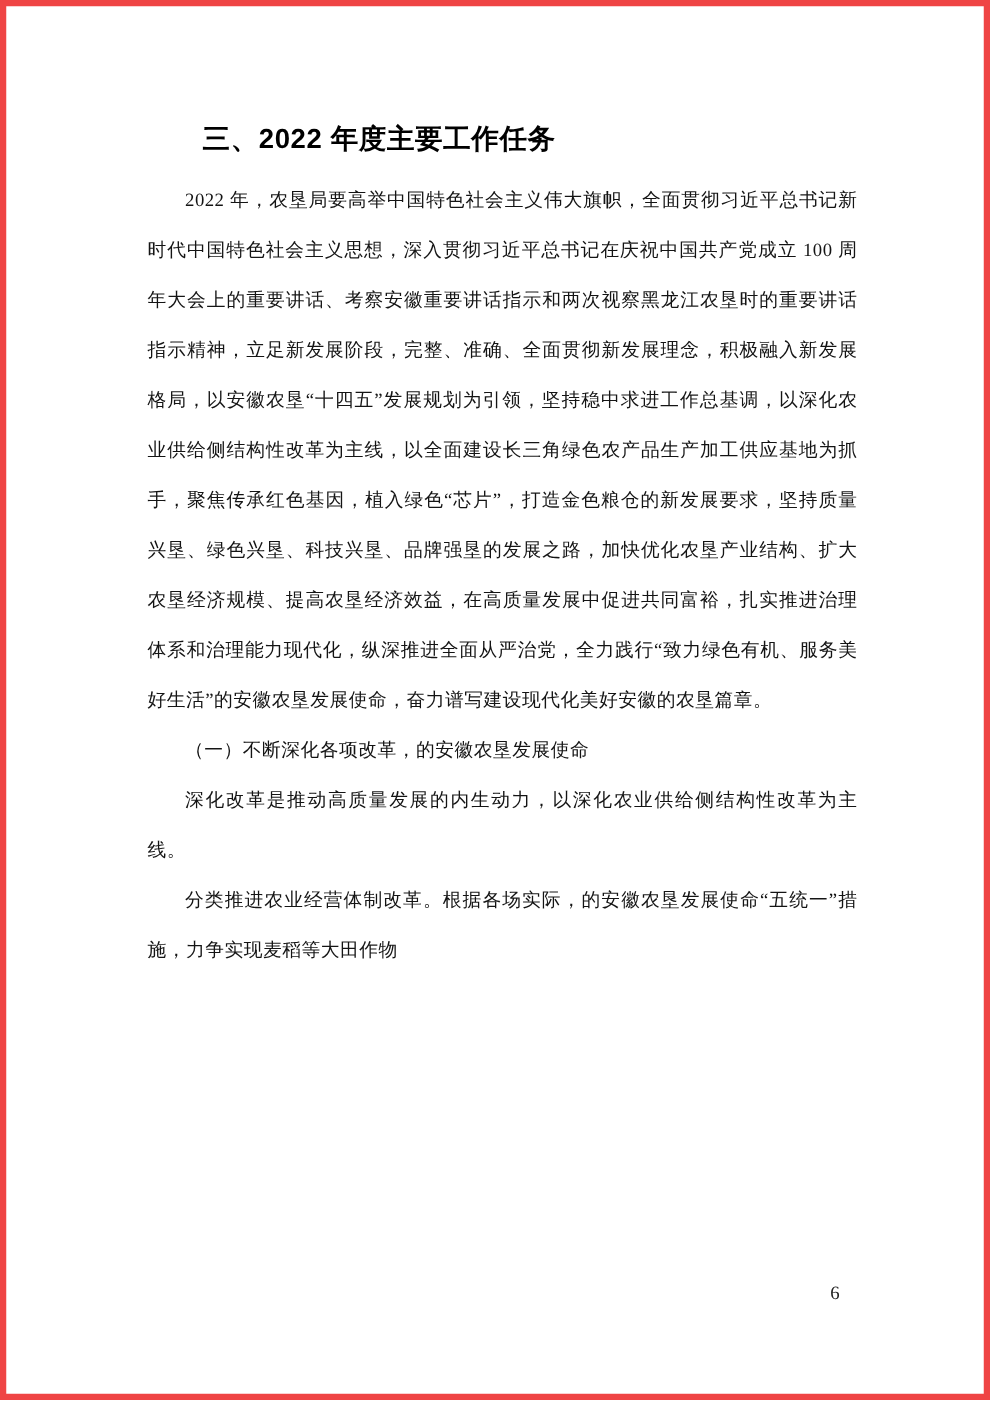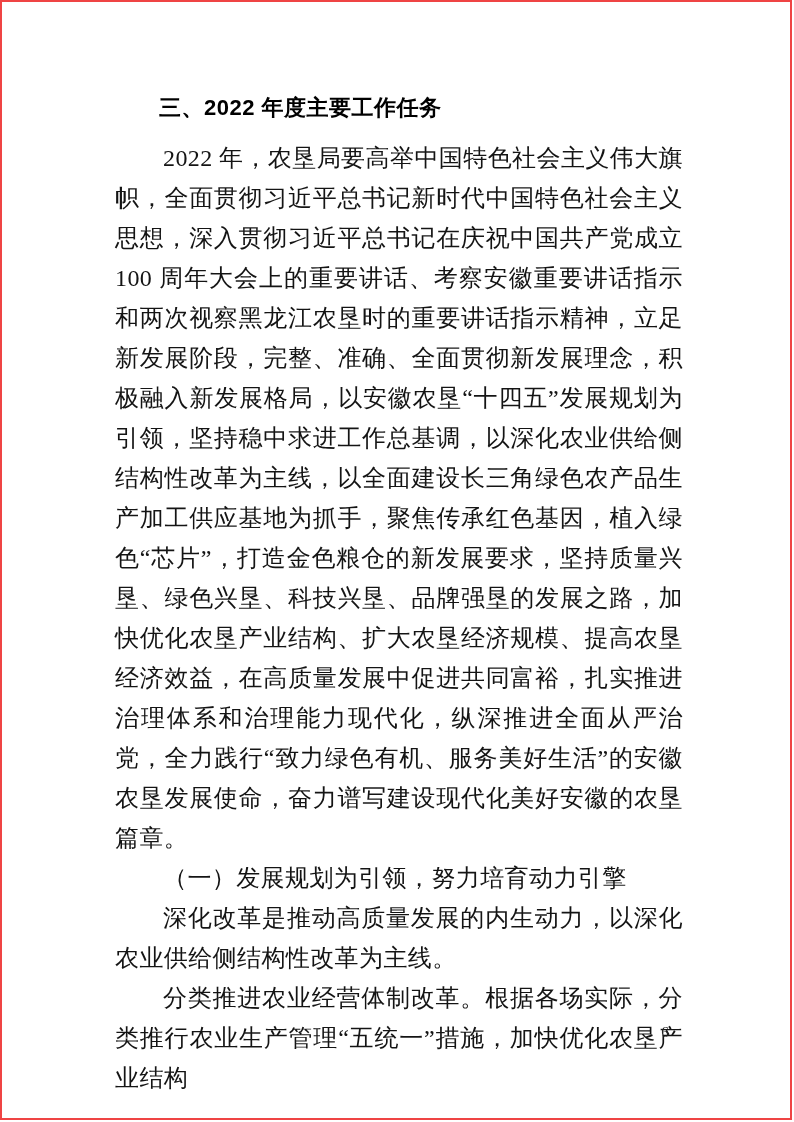--- a/index.html
+++ b/index.html
@@ -14,42 +14,42 @@
     overflow: hidden;
     font-family: "Liberation Serif", serif;
   }
   .doc-page {
     position: absolute;
     left: 0;
     top: 0;
     width: 792px;
     height: 1120px;
     background: #ffffff;
-    border: 2px solid #ef4444;
+    border: 5px solid #ef4444;
     box-sizing: border-box;
   }
   .doc-content {
     position: absolute;
     left: 113px;
     top: 86px;
     width: 568px;
   }
   .section-heading {
     font-family: "Liberation Sans", "DejaVu Sans", sans-serif;
     font-weight: 700;
     font-size: 22px;
     line-height: 40px;
     color: #000000;
     text-indent: 2em;
     margin: 0 0 10px 0;
     letter-spacing: 0.5px;
   }
   .para {
     font-family: "Liberation Serif", "DejaVu Serif", serif;
-    font-size: 24px;
+    font-size: 15px;
     line-height: 40px;
     color: #141414;
     text-align: justify;
     text-indent: 2em;
     margin: 0;
     letter-spacing: 0.4px;
   }
   .page-number {
     position: absolute;
     left: 648px;
@@ -61,18 +61,18 @@
     color: #222222;
   }
 </style>
 </head>
 <body>
 
 <div class="doc-page">
   <div class="doc-content">
     <h2 class="section-heading">三、2022 年度主要工作任务</h2>
     <p class="para">2022 年，农垦局要高举中国特色社会主义伟大旗帜，全面贯彻习近平总书记新时代中国特色社会主义思想，深入贯彻习近平总书记在庆祝中国共产党成立 100 周年大会上的重要讲话、考察安徽重要讲话指示和两次视察黑龙江农垦时的重要讲话指示精神，立足新发展阶段，完整、准确、全面贯彻新发展理念，积极融入新发展格局，以安徽农垦“十四五”发展规划为引领，坚持稳中求进工作总基调，以深化农业供给侧结构性改革为主线，以全面建设长三角绿色农产品生产加工供应基地为抓手，聚焦传承红色基因，植入绿色“芯片”，打造金色粮仓的新发展要求，坚持质量兴垦、绿色兴垦、科技兴垦、品牌强垦的发展之路，加快优化农垦产业结构、扩大农垦经济规模、提高农垦经济效益，在高质量发展中促进共同富裕，扎实推进治理体系和治理能力现代化，纵深推进全面从严治党，全力践行“致力绿色有机、服务美好生活”的安徽农垦发展使命，奋力谱写建设现代化美好安徽的农垦篇章。</p>
-    <p class="para">（一）发展规划为引领，努力培育动力引擎</p>
+    <p class="para">（一）不断深化各项改革，的安徽农垦发展使命</p>
     <p class="para">深化改革是推动高质量发展的内生动力，以深化农业供给侧结构性改革为主线。</p>
-    <p class="para">分类推进农业经营体制改革。根据各场实际，分类推行农业生产管理“五统一”措施，加快优化农垦产业结构</p>
+    <p class="para">分类推进农业经营体制改革。根据各场实际，的安徽农垦发展使命“五统一”措施，力争实现麦稻等大田作物</p>
   </div>
   <div class="page-number">6</div>
 </div>
 
 </body></html>

